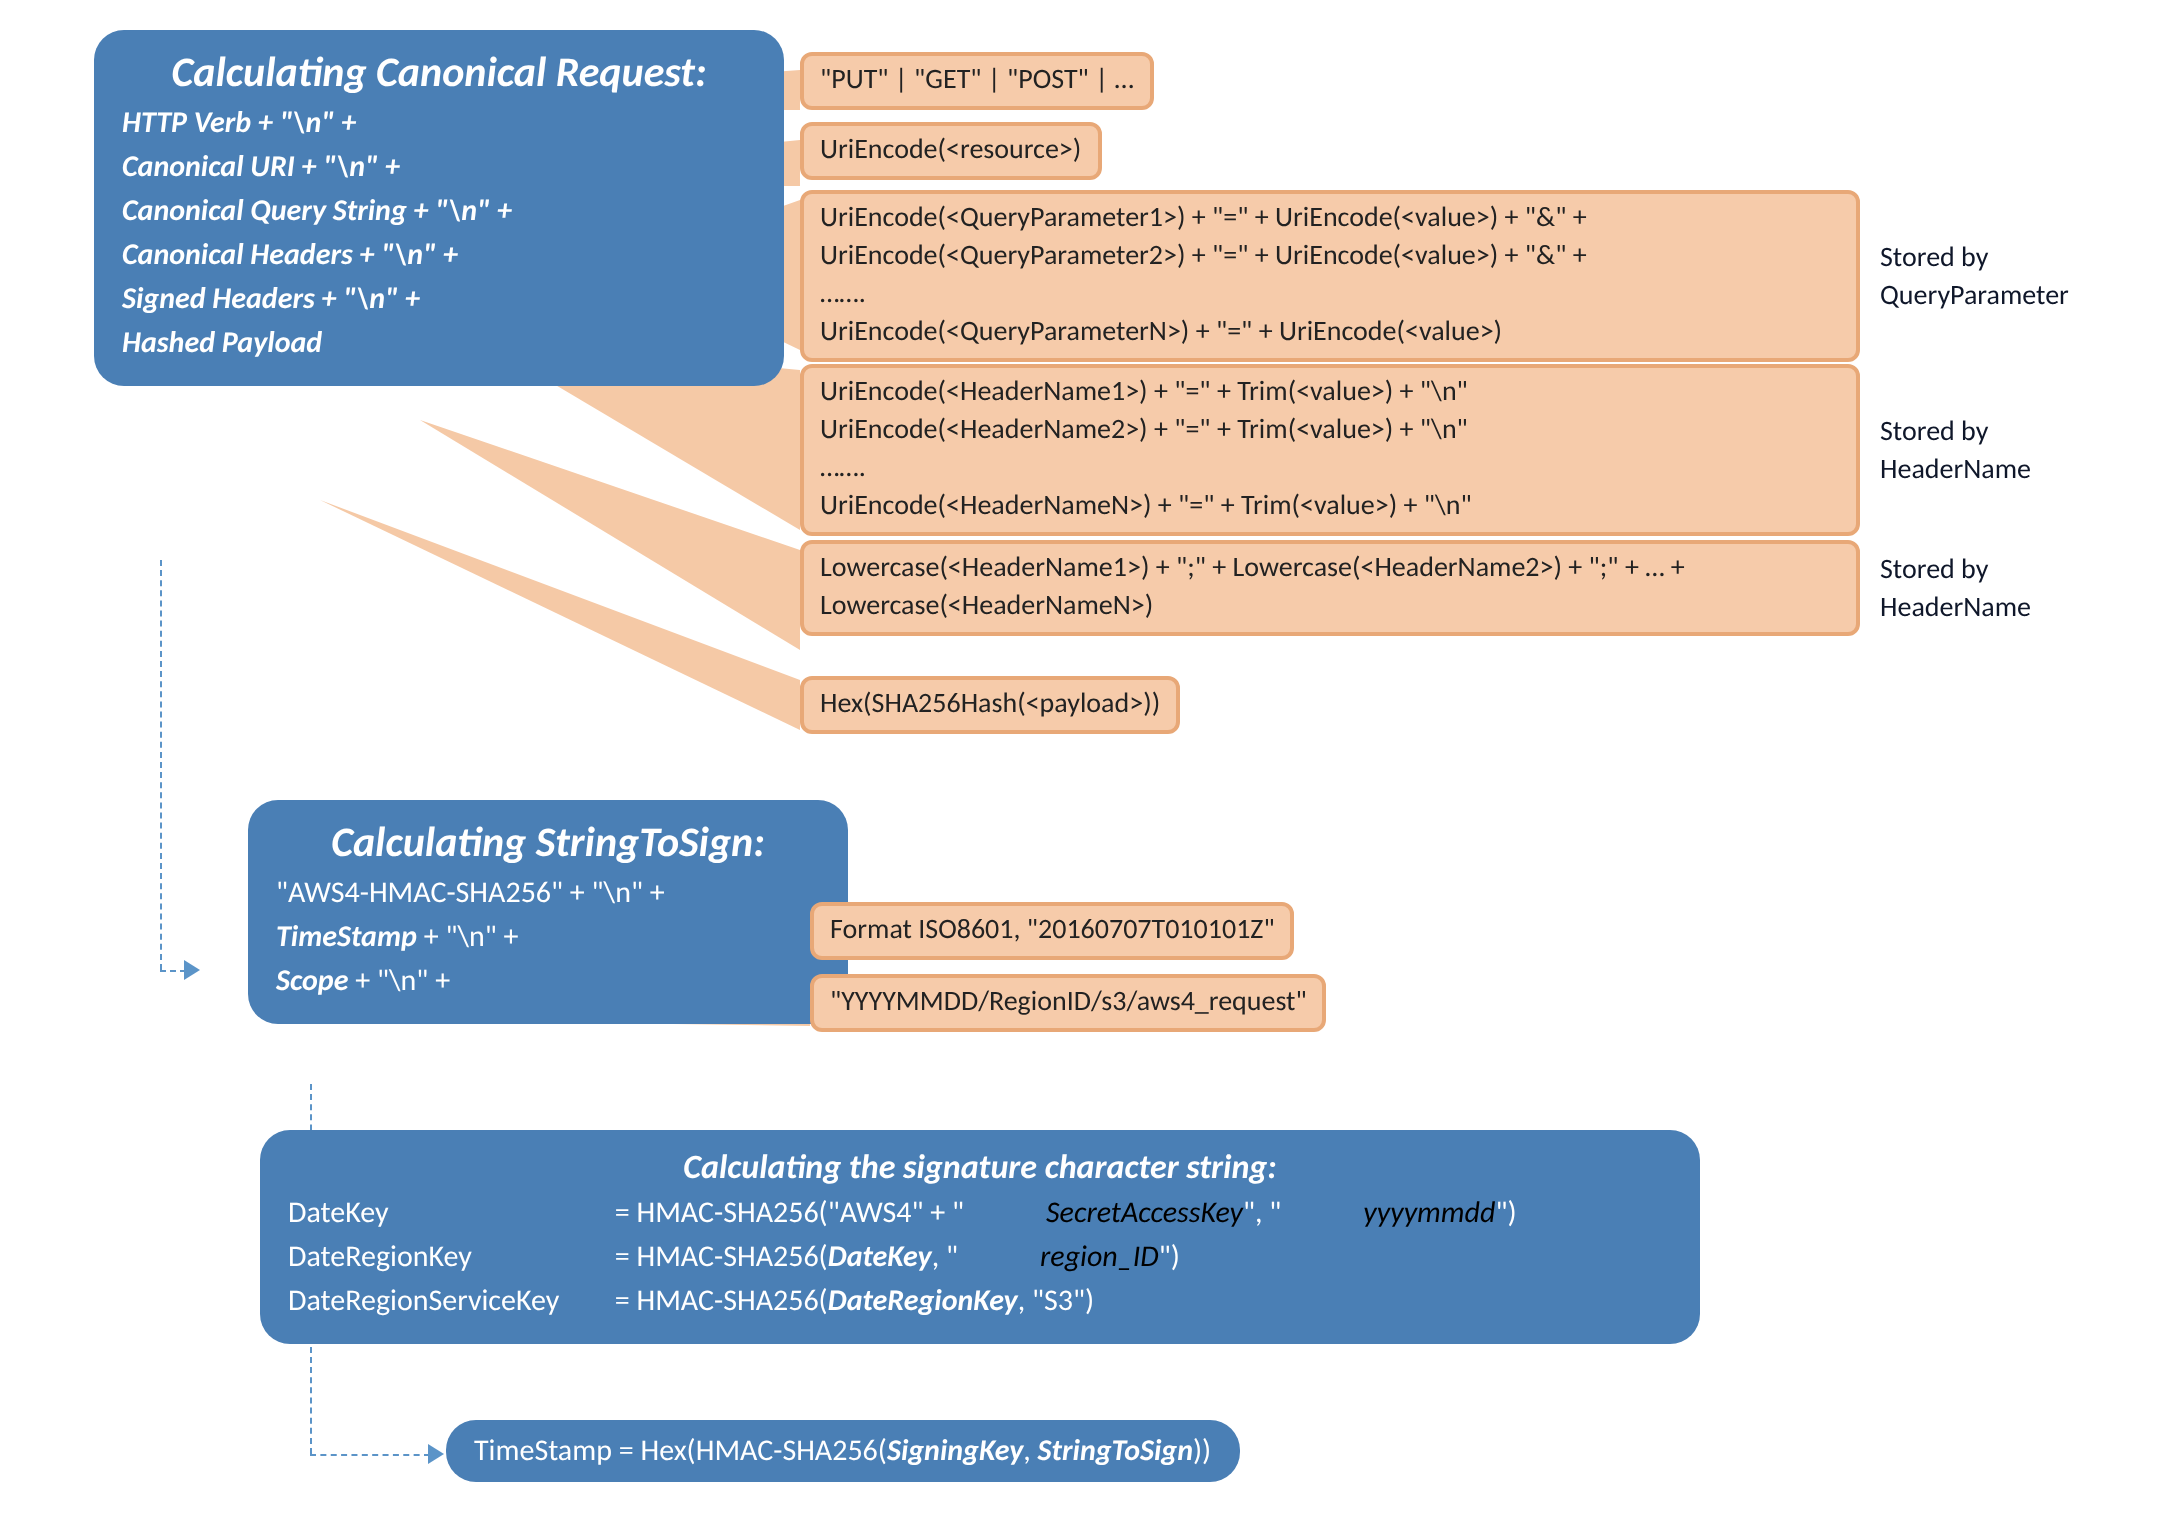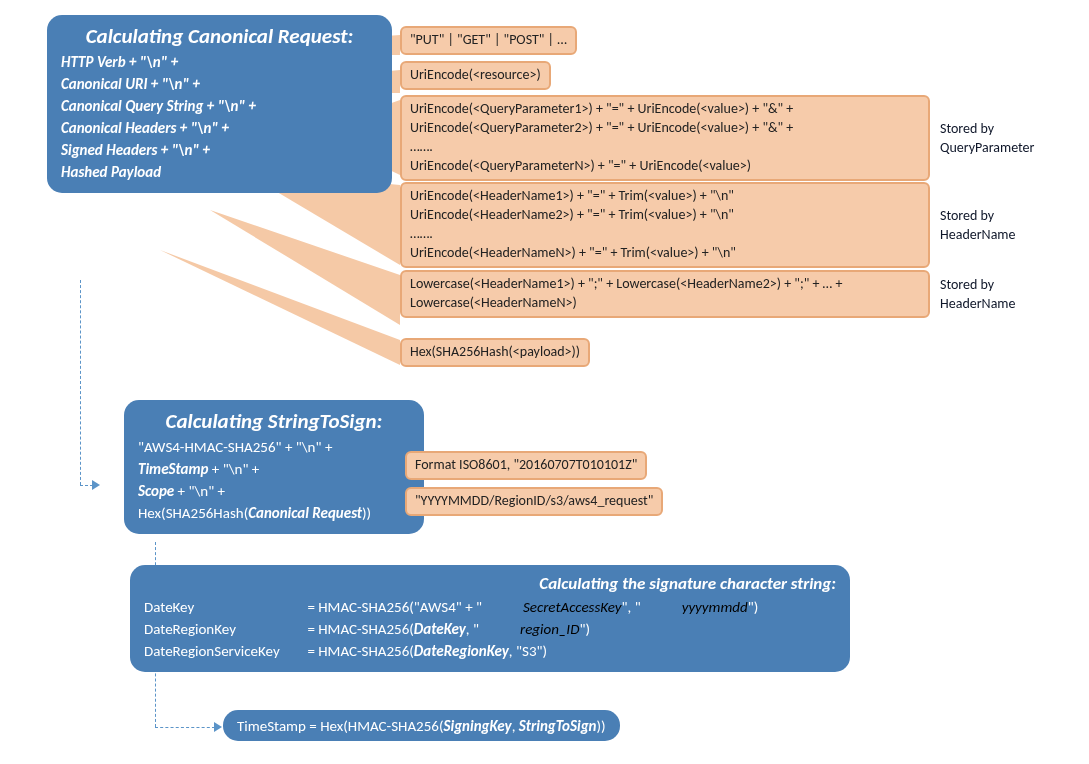--- a/index.html
+++ b/index.html
@@ -68,28 +68,27 @@
 <svg class="triangle" style="left:0;top:0;width:1089px;height:560px;">
   <polygon points="222,470 405,455 405,478" fill="#f5c9a6"></polygon>
   <polygon points="190,510 405,490 405,513" fill="#f5c9a6"></polygon>
 </svg>
 
 <div class="blue-box" style="left:100px; top:400px; width:300px;margin-left:24px;">
   <div class="title">Calculating StringToSign:</div>
   <div class="line"><span>"AWS4-HMAC-SHA256" + "\n" +</span></div>
   <div class="line"><span class="em">TimeStamp</span><span> + "\n" +</span></div>
   <div class="line"><span class="em">Scope</span><span> + "\n" +</span></div>
-  <div class="line"><span>Hex(SHA256Hash(</span><span class="em">Canonical Request</span><span>))</span></div>
 </div>
 
 <div class="orange-box" style="left:405px; top:451px;"><span>Format ISO8601, "20160707T010101Z"</span></div>
 <div class="orange-box" style="left:405px; top:487px;"><span>"YYYYMMDD/RegionID/s3/aws4_request"</span></div>
 
 <div class="blue-box" style="left:130px; top:565px; width:720px;">
-  <div class="title2" style="text-align:right;">Calculating the signature character string:</div>
+  <div class="title2" style="text-align:center;">Calculating the signature character string:</div>
   <div class="line">
     <span style="display:inline-block;width:160px;">DateKey</span><span> = HMAC-SHA256("AWS4" + "</span><span class="purple">SecretAccessKey</span><span>", "</span><span class="purple">yyyymmdd</span><span>")</span>
   </div>
   <div class="line">
     <span style="display:inline-block;width:160px;">DateRegionKey</span><span> = HMAC-SHA256(</span><span class="em">DateKey</span><span>, "</span><span class="purple">region_ID</span><span>")</span>
   </div>
   <div class="line">
     <span style="display:inline-block;width:160px;">DateRegionServiceKey</span><span> = HMAC-SHA256(</span><span class="em">DateRegionKey</span><span>, "S3")</span>
   </div>
 </div>

